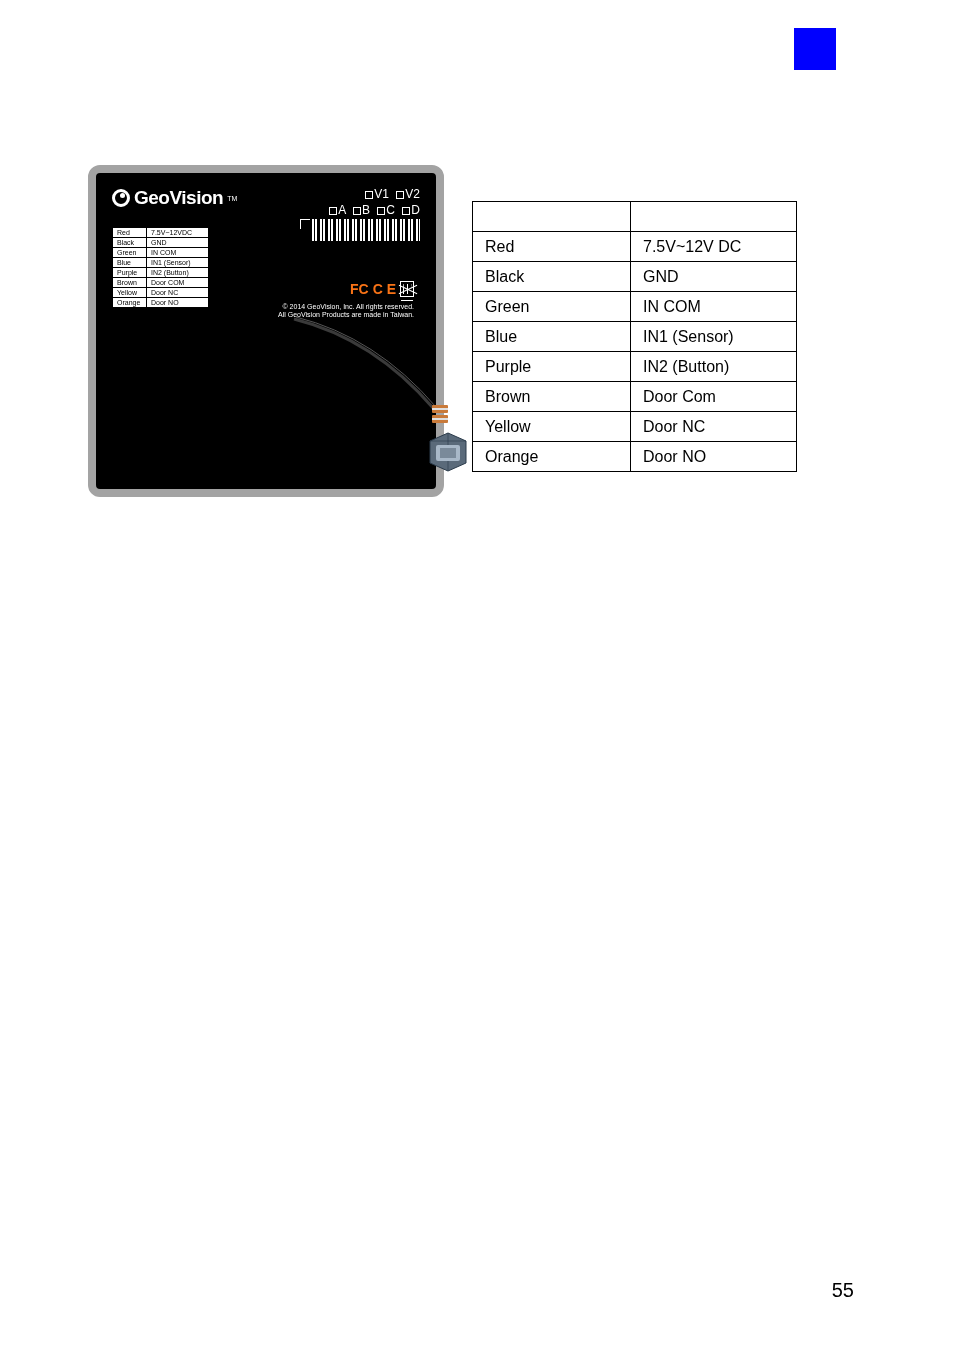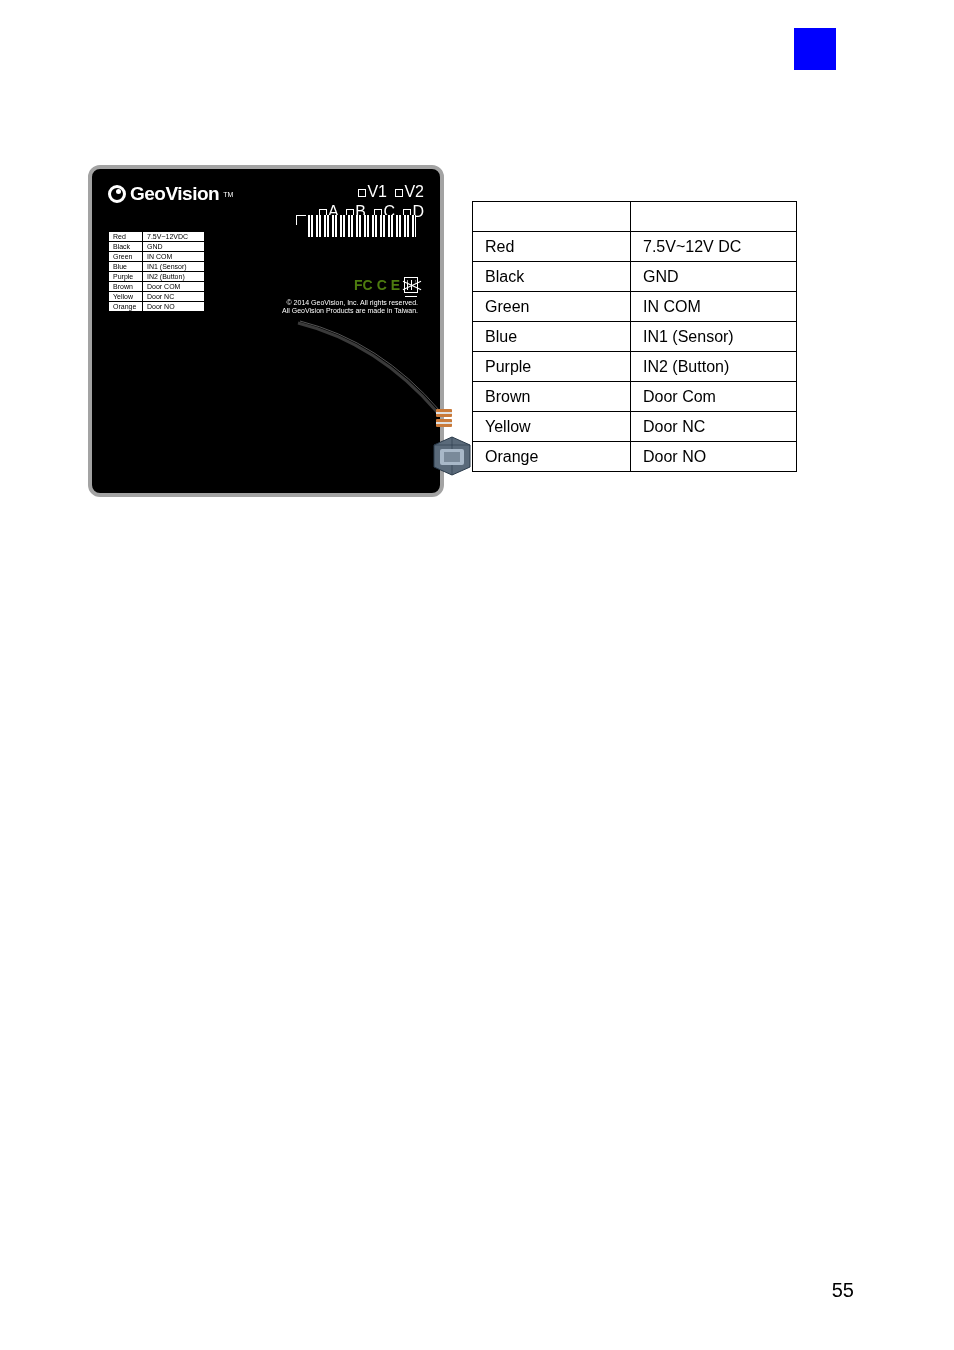--- a/index.html
+++ b/index.html
@@ -24,42 +24,42 @@
       left: 88px;
       display: flex;
       align-items: flex-start;
       gap: 28px;
     }
     .device-panel {
       width: 356px;
       height: 332px;
       background: #000000;
       border-radius: 12px;
-      border: 4px solid #a3a3a3;
+      border: 8px solid #a3a3a3;
       position: relative;
       padding: 14px 16px;
     }
     .device-header {
       display: flex;
       justify-content: space-between;
       align-items: flex-start;
     }
     .logo-area { display: flex; align-items: center; gap: 4px; }
     .logo-eye {
       width: 18px; height: 18px; border-radius: 50%;
       border: 3px solid #fff; position: relative;
     }
     .logo-eye::after {
       content: ''; position: absolute; width: 5px; height: 5px;
       background: #fff; border-radius: 50%; top: 1px; left: 5px;
     }
     .logo-text { color: #fff; font-weight: bold; font-size: 19px; letter-spacing: -0.5px; }
     .logo-tm { color: #fff; font-size: 7px; vertical-align: top; }
     .checkboxes { text-align: right; }
-    .checkbox-row { color: #fff; font-size: 16px; margin-bottom: 2px; }
+    .checkbox-row { color: #fff; font-size: 12px; margin-bottom: 2px; }
     .cb { display: inline-block; width: 8px; height: 8px; border: 1px solid #fff; margin: 0 1px 0 4px; vertical-align: middle; }
     .mini-table {
       margin-top: 8px;
       border-collapse: collapse;
       background: #fff;
       font-size: 7px;
     }
     .mini-table td {
       border: 1px solid #000;
       padding: 1px 4px;
@@ -83,21 +83,21 @@
       display: inline-block;
       height: 22px;
       width: 108px;
       background: repeating-linear-gradient(90deg,#fff 0 2px,#000 2px 3px,#fff 3px 5px,#000 5px 8px);
       margin-left: 2px;
     }
     .cert-row {
       position: absolute;
       top: 108px;
       right: 22px;
-      color: #4d7c0f;
+      color: #f97316;
       font-size: 14px;
       font-weight: bold;
       display: flex; align-items: center; gap: 4px;
     }
     .bin-icon {
       width: 14px; height: 16px;
       border: 1.2px solid #fff;
       position: relative;
     }
     .bin-icon::before {

